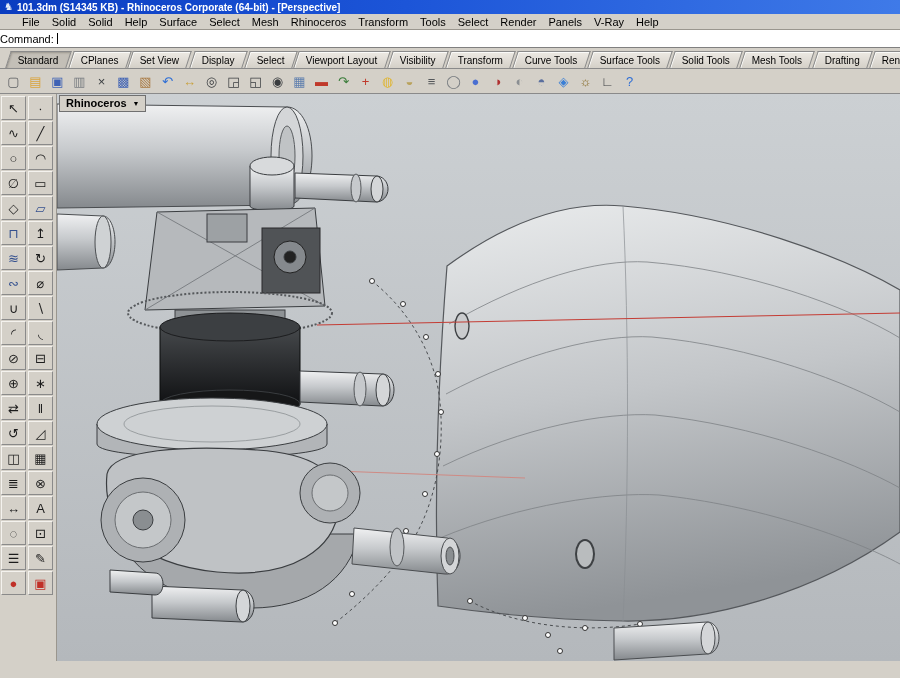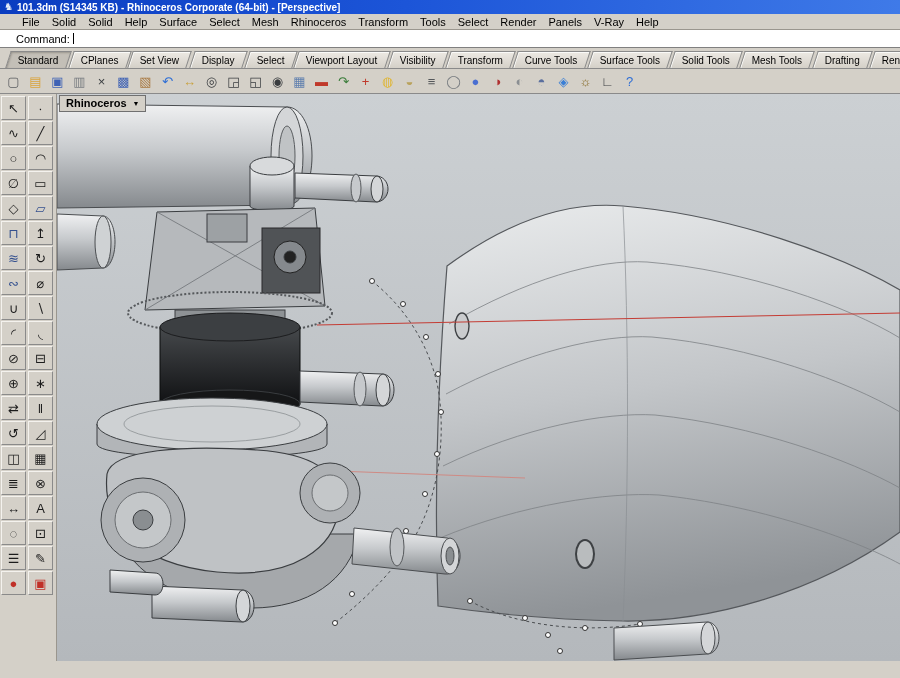--- a/index.html
+++ b/index.html
@@ -15,21 +15,21 @@
   .title-text { white-space:nowrap; overflow:hidden; }
 
   
   .menubar { height:16px; background:#d4d0c8; display:flex; align-items:center; padding-left:16px;
              border-bottom:1px solid #9a968e; }
   .menu-item { padding:1px 6px; cursor:default; }
 
   
   .prompt-history { height:17px; background:#fff; padding:2px 4px; border-bottom:1px solid #d0d0d0;
                     white-space:nowrap; overflow:hidden; }
-  .command-line { height:18px; background:#fff; padding:2px 16px; border-bottom:1px solid #808080;
+  .command-line { height:18px; background:#fff; padding:2px 0; border-bottom:1px solid #808080;
                   display:flex; align-items:center; }
   .caret { display:inline-block; width:1px; height:11px; background:#000; margin-left:3px; }
 
   
   .tabrow { height:21px; background:#d4d0c8; display:flex; align-items:flex-end; padding-left:8px;
             border-bottom:1px solid #8a8a8a; overflow:hidden; }
   .tab { transform:skewX(-18deg); border:1px solid #8a8a8a; border-bottom:none;
          background:linear-gradient(#ece9e3,#d4d0c8); padding:2px 9px 2px; margin-right:2px;
          box-shadow:inset 1px 1px 0 #fafaf8; cursor:default; }
   .tab.active { background:#c3bfb7; box-shadow:inset 1px 1px 2px #9a968e; }

